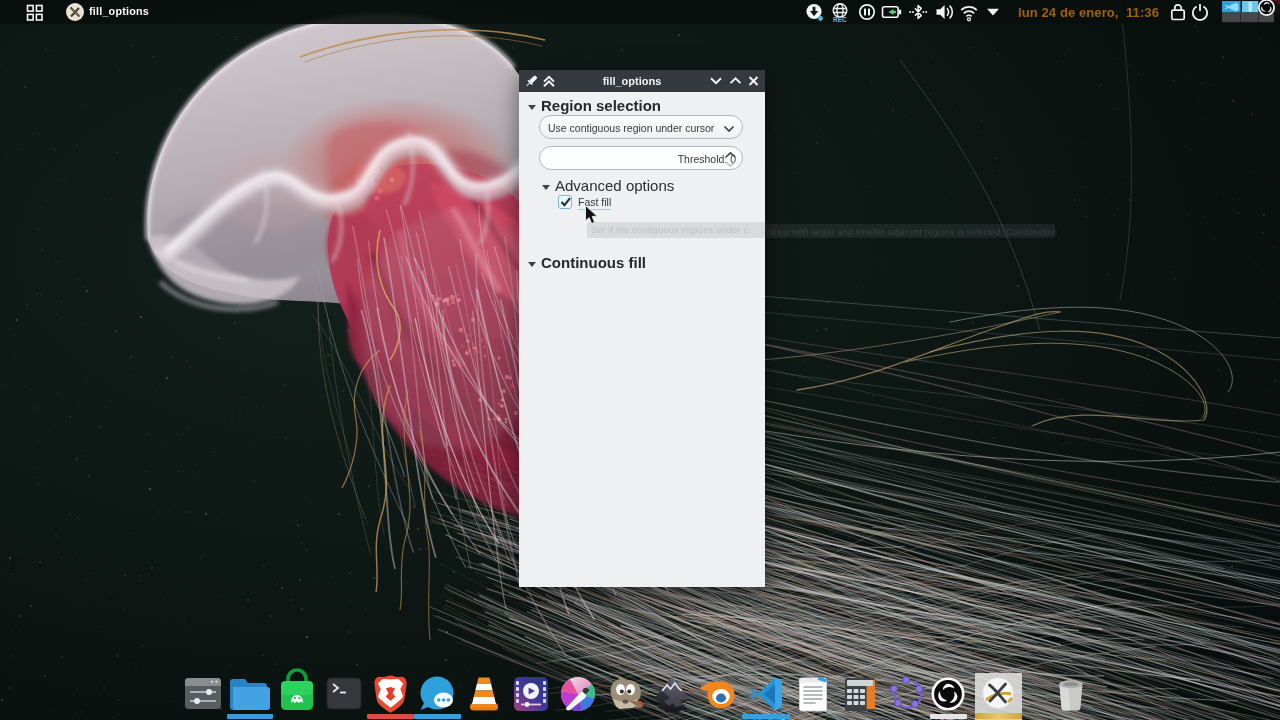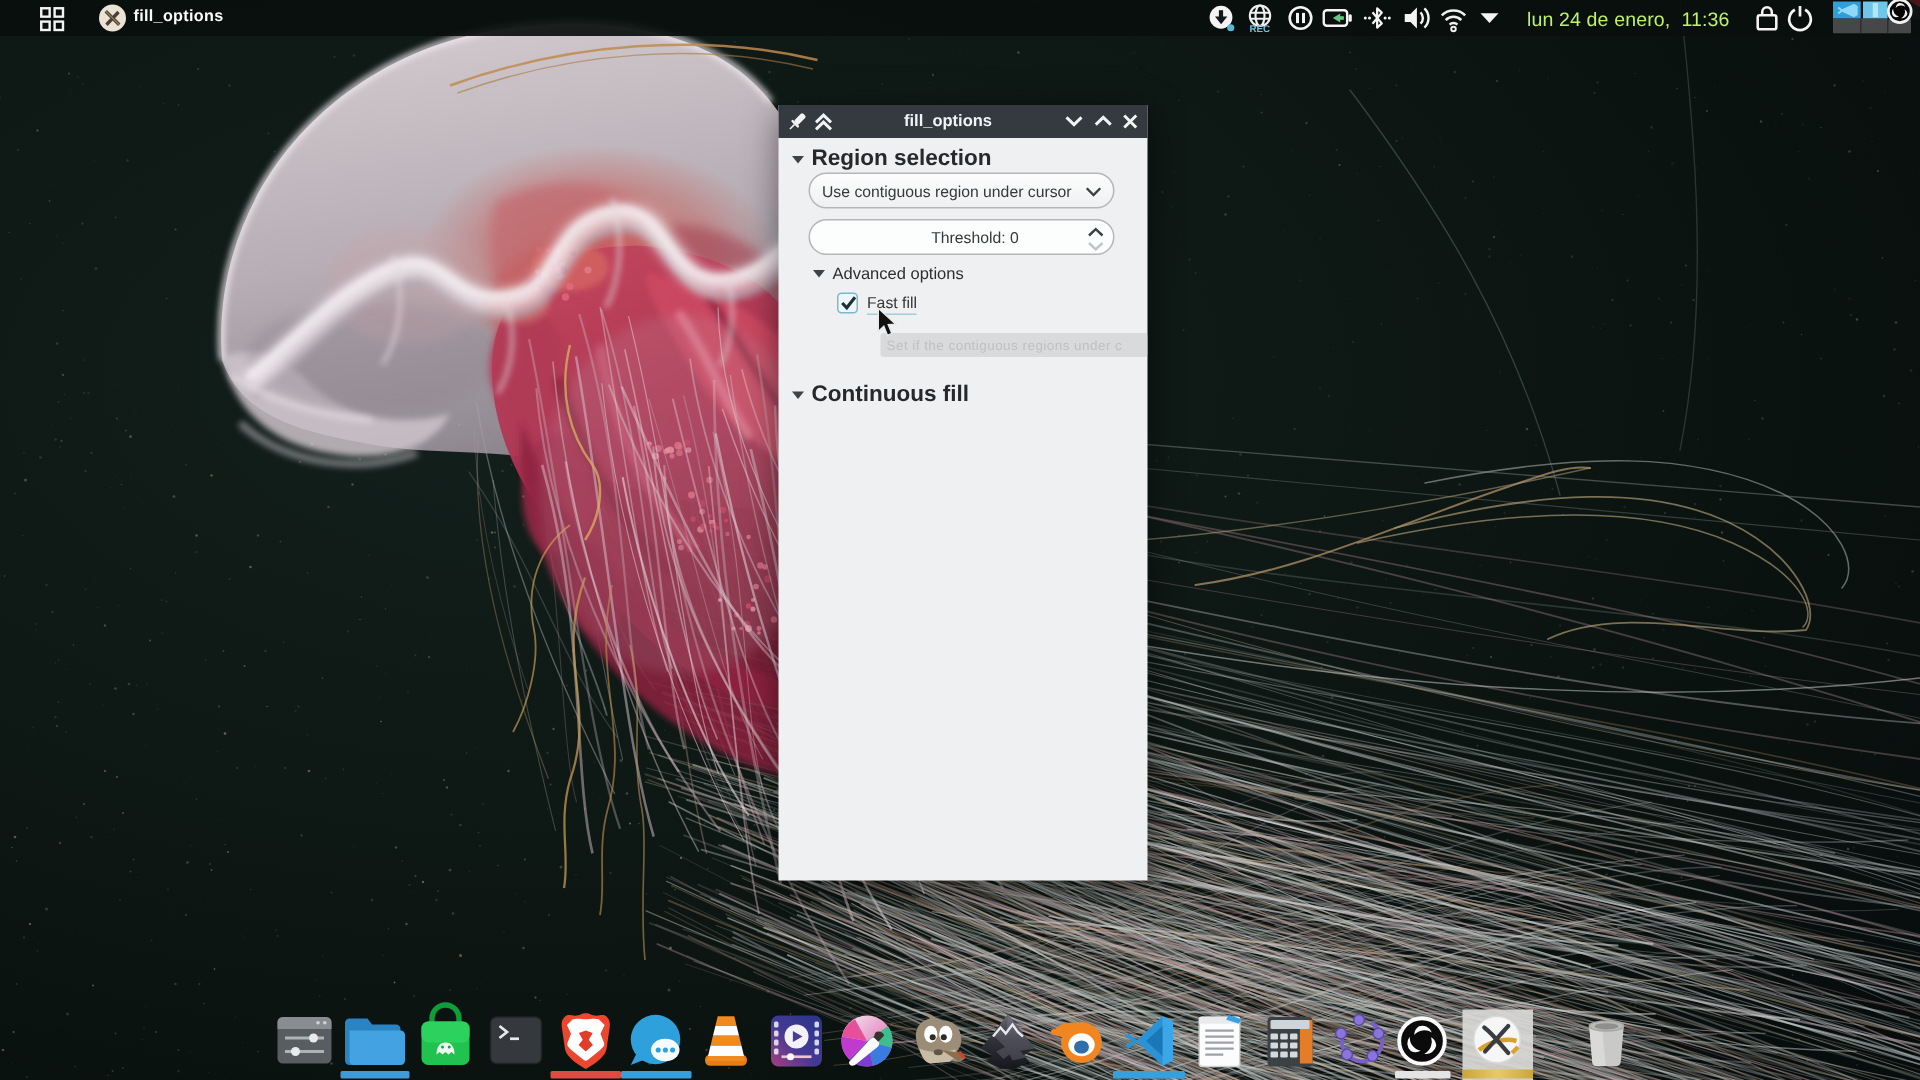--- a/index.html
+++ b/index.html
@@ -3,30 +3,30 @@
 <style>
 *{margin:0;padding:0;box-sizing:border-box}
 html,body{width:1280px;height:720px;overflow:hidden;background:#0b1210;
  font-family:"Liberation Sans",sans-serif;}
 #stage{position:absolute;inset:0;width:1280px;height:720px}
 .abs{position:absolute}
 
 #topbar{position:absolute;left:0;top:0;width:1280px;height:24px;
  background:rgba(9,15,13,0.92);color:#fafafa;}
 #tb-title{position:absolute;left:89px;top:5px;font-size:10.8px;font-weight:bold;color:#fbfbfb;letter-spacing:0.2px}
-#tb-clock{position:absolute;left:1018px;top:4.5px;font-size:13px;font-weight:normal;color:#bef264;letter-spacing:0.1px}
+#tb-clock{position:absolute;left:1018px;top:4.5px;font-size:13px;font-weight:bold;color:#a16207;letter-spacing:0.1px}
 
 #dlg{position:absolute;left:519px;top:70px;width:246px;height:517px;
  background:#eff0f1;box-shadow:0 6px 22px rgba(0,0,0,0.5);font-size:10.5px;color:#2b2e31}
 #dlg-tb{position:absolute;left:0;top:0;width:246px;height:22px;background:#343a40;}
 #dlg-title{position:absolute;left:-10px;width:100%;text-align:center;top:5px;font-size:11px;font-weight:bold;color:#f2f3f4}
 .sec{position:absolute;left:9px;font-weight:bold;font-size:15px;color:#26292c}
 .sec .tri,.sub .tri{display:inline-block;margin-right:5px;position:relative;top:-1px;
  width:0;height:0;border-left:4.5px solid transparent;border-right:4.5px solid transparent;border-top:5.5px solid #3e4347}
-.sub{position:absolute;left:23px;font-size:11px;color:#2b2e31}
+.sub{position:absolute;left:23px;font-size:15px;color:#2b2e31}
 .field{position:absolute;left:20px;width:204px;height:24px;border:1px solid #b3b7b9;border-radius:12px;
  background:linear-gradient(#fdfdfd,#eff0f1);}
 .field .txt{position:absolute;left:8px;top:5.5px;font-size:10.5px;color:#35393c}
 .chev{position:absolute;right:7px;top:7px}
 
 #cb{position:absolute;left:39px;top:125px;width:14px;height:14px;border:1.5px solid #7db8d2;border-radius:3px;
  background:#eef6fa}
 #cblbl{position:absolute;left:59px;top:126px;font-size:10.5px;color:#33373a;
  border-bottom:1.5px solid #a6cbda;padding-bottom:1px}
 
@@ -2146,20 +2146,23 @@
         <path d="M504.7,236.4C525.0,358.3 522.9,474.1 535.0,541.1" stroke="#cdb0ba" stroke-width="1.7" opacity="0.34" fill="none"></path>
         <path d="M300,57 C380,28 470,22 545,40" stroke="#c08b4e" stroke-width="1.6" fill="none" opacity="0.85"></path>
         <path d="M305,62 C382,34 468,28 542,46" stroke="#a97a42" stroke-width="1" fill="none" opacity="0.6"></path>
         <path d="M390,385 C370,440 398,470 380,520 C372,548 380,570 376,592" stroke="#c79a55" stroke-width="1.5" fill="none" opacity="0.75"></path>
         <path d="M408,390 C395,450 420,490 405,540 C398,566 404,590 400,610" stroke="#b88a48" stroke-width="1.2" fill="none" opacity="0.65"></path>
         <path d="M380,350 C360,365 350,390 356,420 C360,440 352,470 342,488" stroke="#cfa25c" stroke-width="1.2" fill="none" opacity="0.65"></path>
         <path d="M420,430 C430,470 420,500 428,540 C432,562 426,600 430,640" stroke="#c09252" stroke-width="1.1" fill="none" opacity="0.6"></path>
         <path d="M380,230 C372,262 380,290 395,310 C404,322 400,345 390,360" stroke="#d8ab60" stroke-width="1.6" fill="none" opacity="0.8"></path>
       </g>
 </svg>
+<div id="tip2">
+      <div class="tiptx" style="color:rgba(140,150,146,0.25);font-size:8.5px">ursor with larger and smaller adjacent regions is selected. Combination</div>
+    </div>
 <svg class="abs" style="left:0;top:0" width="1280" height="720" viewBox="0 0 1280 720">
       <g transform="translate(203,0)">
 <rect x="-18" y="678" width="36" height="31" rx="3.5" fill="#585d62"></rect>
 <path d="M-18,681.5 a3.5,3.5 0 0 1 3.5,-3.5 h29 a3.5,3.5 0 0 1 3.5,3.5 v4.5 h-36 Z" fill="#888d92"></path>
 <circle cx="9" cy="681.8" r="1.2" fill="#cfd3d6"></circle>
         <circle cx="13.5" cy="681.8" r="1.2" fill="#cfd3d6"></circle>
 <path d="M-13,692 L13,692" stroke="#aeb3b7" stroke-width="2"></path>
 <circle cx="6" cy="692" r="3" fill="#e8ebed"></circle>
 <path d="M-13,701 L13,701" stroke="#aeb3b7" stroke-width="2"></path>
 <circle cx="-6" cy="701" r="3" fill="#e8ebed"></circle>
@@ -2454,21 +2457,21 @@
   <div id="dlg-title">fill_options</div>
  </div>
  <div class="sec" style="top:27px"><span class="tri"></span>Region selection</div>
  <div class="field" style="top:45px;height:24px">
    <div class="txt">Use contiguous region under cursor</div>
    <div class="chev"><svg width="12" height="8" viewBox="0 0 12 8">
             <path d="M1.5,1.5 L6,6 L10.5,1.5" stroke="#3c4043" stroke-width="1.6" fill="none"></path>
           </svg></div>
  </div>
  <div class="field" style="top:76px;height:24px;background:#fcfdfd">
-   <div class="txt" style="left:12px;width:196px;text-align:center">Threshold: 0</div>
+   <div class="txt" style="left:0;width:196px;text-align:right">Threshold: 0</div>
    <svg class="abs" style="right:5px;top:4px" width="13" height="17" viewBox="0 0 13 17">
      <path d="M2,6 L6.5,1.8 L11,6" stroke="#3c4043" stroke-width="1.6" fill="none"></path>
      <path d="M2,11 L6.5,15.2 L11,11" stroke="#c0c4c6" stroke-width="1.6" fill="none"></path>
    </svg>
  </div>
  <div class="sub" style="top:106.5px"><span class="tri"></span>Advanced options</div>
  <div id="cb"><svg width="13" height="12" viewBox="0 0 13 12">
           <path d="M2.5,6 L5.5,9.2 L11,2.2" stroke="#1d3038" stroke-width="2.1" fill="none"></path>
         </svg></div>
  <div id="cblbl">Fast fill</div>

